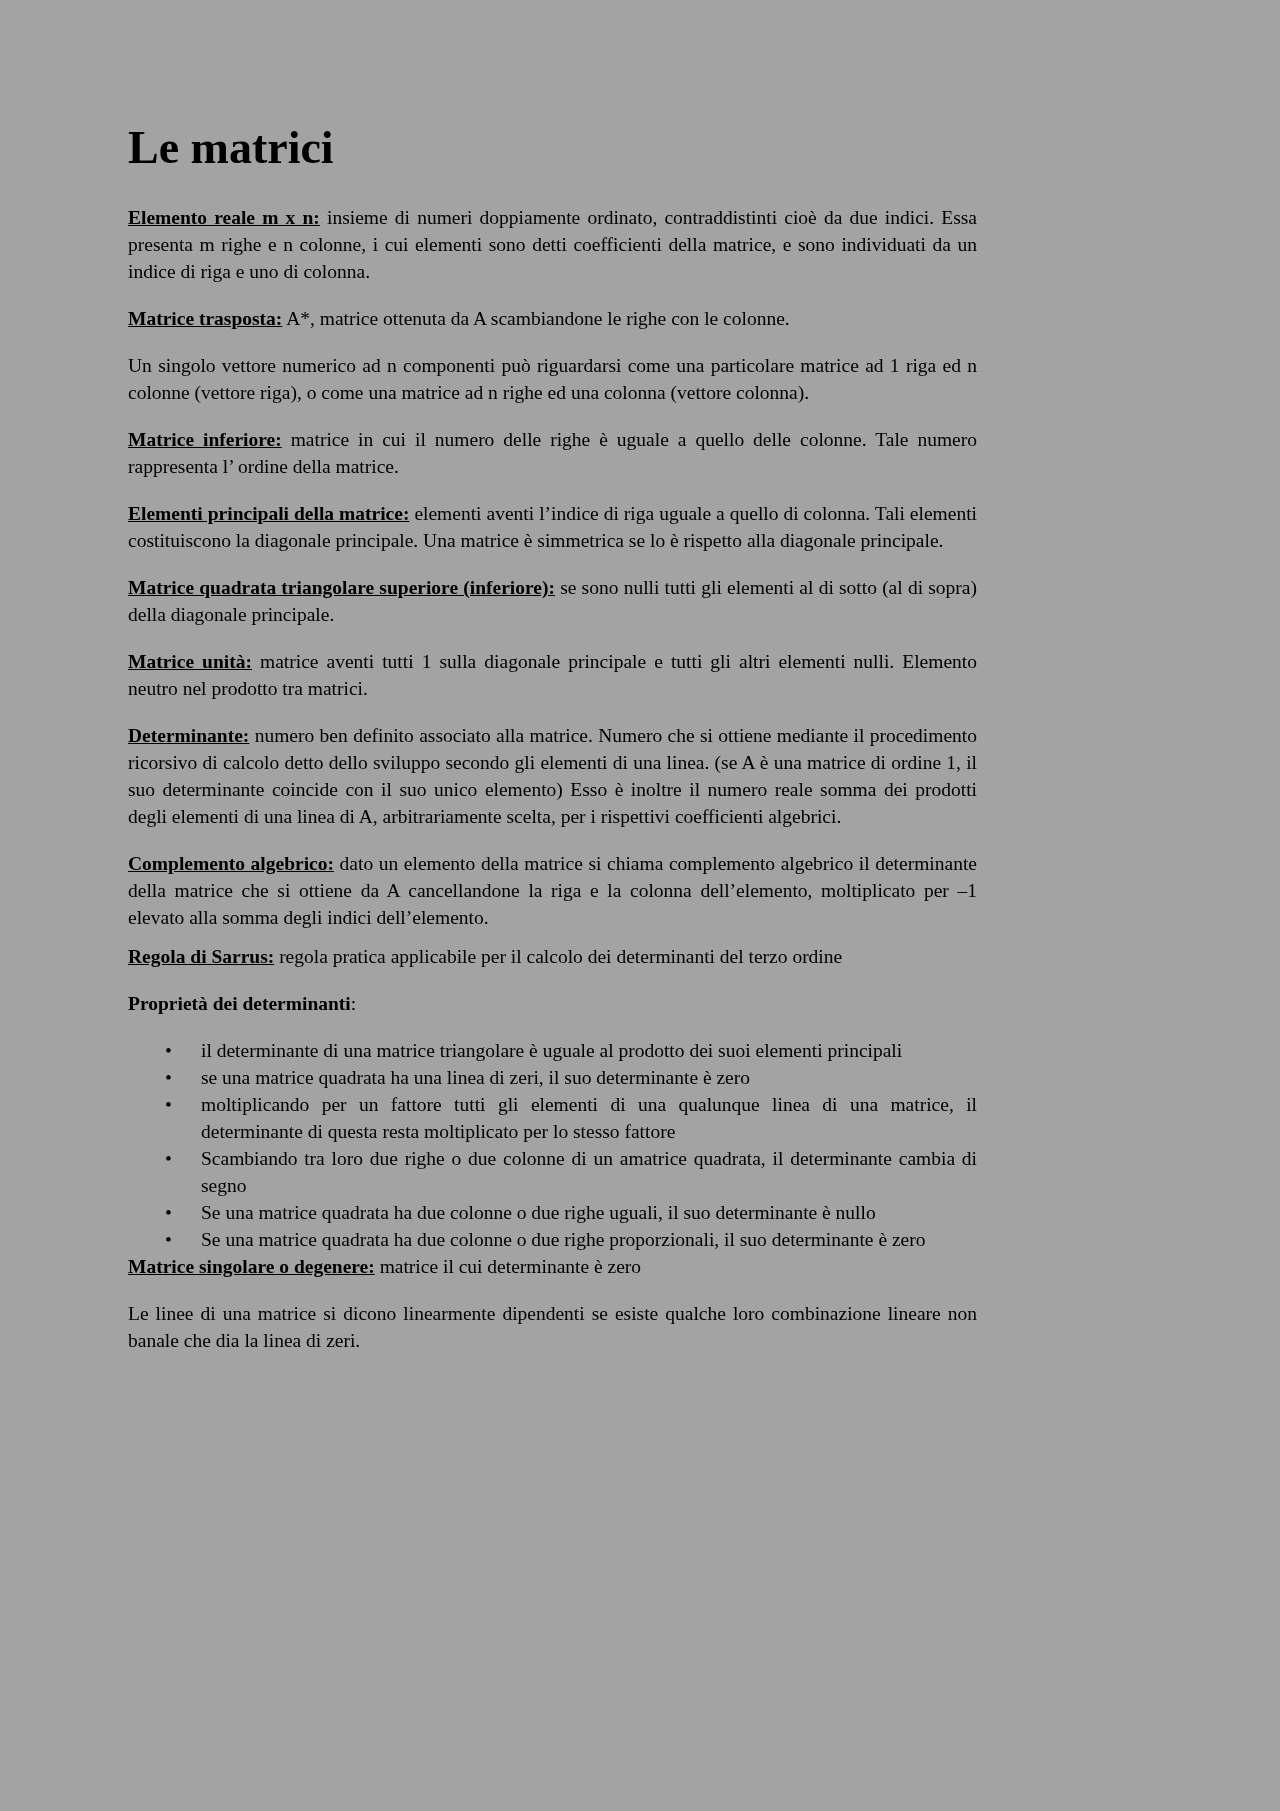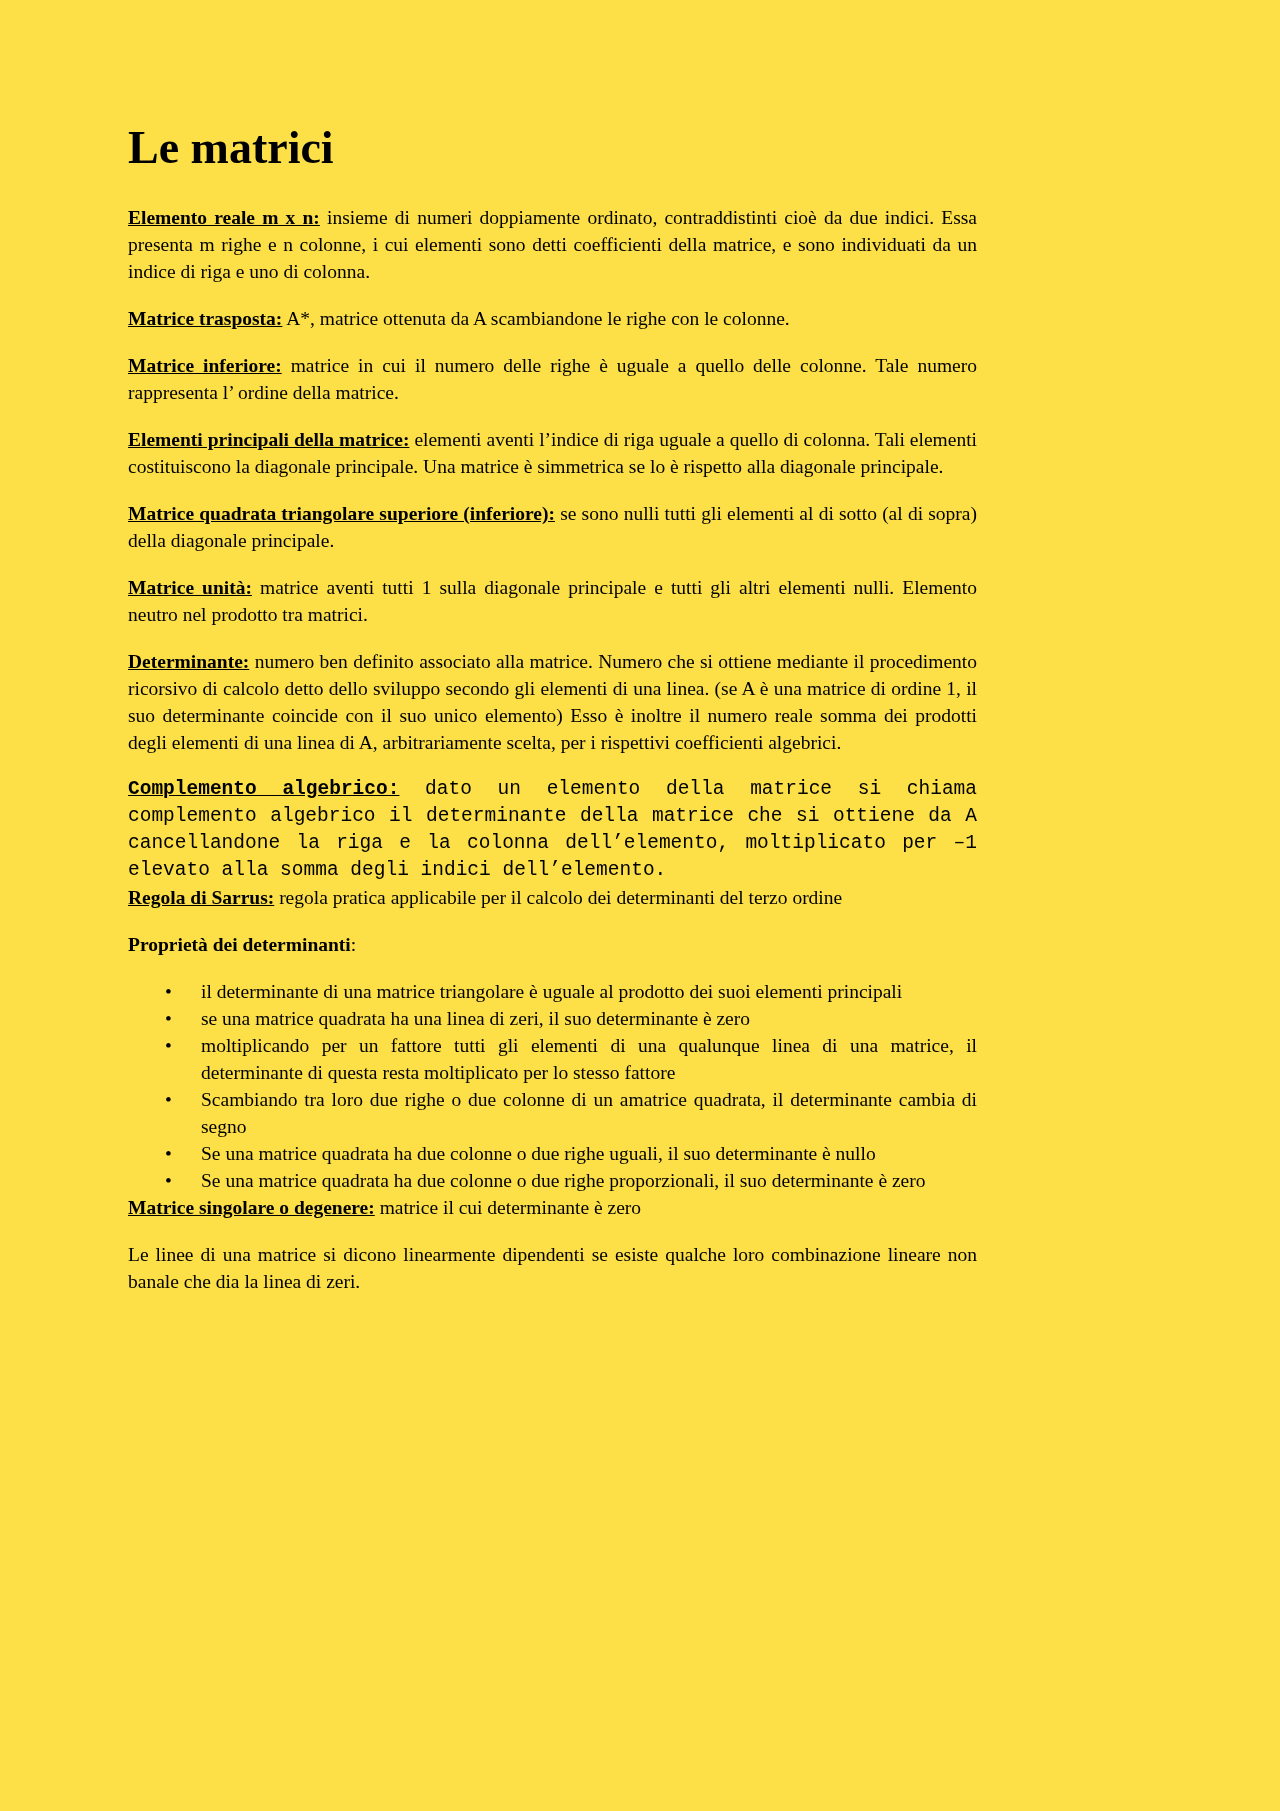--- a/index.html
+++ b/index.html
@@ -5,41 +5,40 @@
   html, body {
     margin: 0;
     padding: 0;
     background: #ffffff;
   }
   .page {
     position: relative;
     width: 1280px;
     height: 1811px;
     box-sizing: border-box;
-    background: #fde047;
+    background: #a3a3a3;
     color: #000000;
     padding: 122px 303px 60px 128px;
     font-family: "Liberation Serif", serif;
     font-size: 19.5px;
     line-height: 27px;
   }
   h1.doc-title {
     margin: 0 0 30px 0;
     font-size: 46px;
     line-height: 52px;
     font-weight: bold;
     font-family: "Liberation Serif", serif;
   }
   p.para {
     margin: 0 0 20px 0;
     text-align: justify;
   }
   p.para.no-gap {
-    margin-bottom: 0;
-    font-family: Liberation Mono, monospace;
+    margin-bottom: 12px;
   }
   span.term {
     font-weight: bold;
     text-decoration: underline;
   }
   span.bold {
     font-weight: bold;
   }
   ul.bullets {
     margin: 0 0 0 37px;
@@ -68,20 +67,23 @@
   <p class="para">
     <span class="term">Elemento reale m x n:</span>
     <span>insieme di numeri doppiamente ordinato, contraddistinti cioè da due indici. Essa presenta m righe e n colonne, i cui elementi sono detti coefficienti della matrice, e sono individuati da un indice di riga e uno di colonna.</span>
   </p>
 
   <p class="para">
     <span class="term">Matrice trasposta:</span>
     <span>A*, matrice ottenuta da A scambiandone le righe con le colonne.</span>
   </p>
 
+  <p class="para">
+    <span>Un singolo vettore numerico ad n componenti può riguardarsi come una particolare matrice ad 1 riga ed n colonne (vettore riga), o come una matrice ad n righe ed una colonna (vettore colonna).</span>
+  </p>
 
   <p class="para">
     <span class="term">Matrice inferiore:</span>
     <span>matrice in cui il numero delle righe è uguale a quello delle colonne. Tale numero rappresenta l’ ordine della matrice.</span>
   </p>
 
 
   <p class="para">
     <span class="term">Elementi principali della matrice:</span>
     <span>elementi aventi l’indice di riga uguale a quello di colonna. Tali elementi costituiscono la diagonale principale. Una matrice è simmetrica se lo è rispetto alla diagonale principale.</span>

